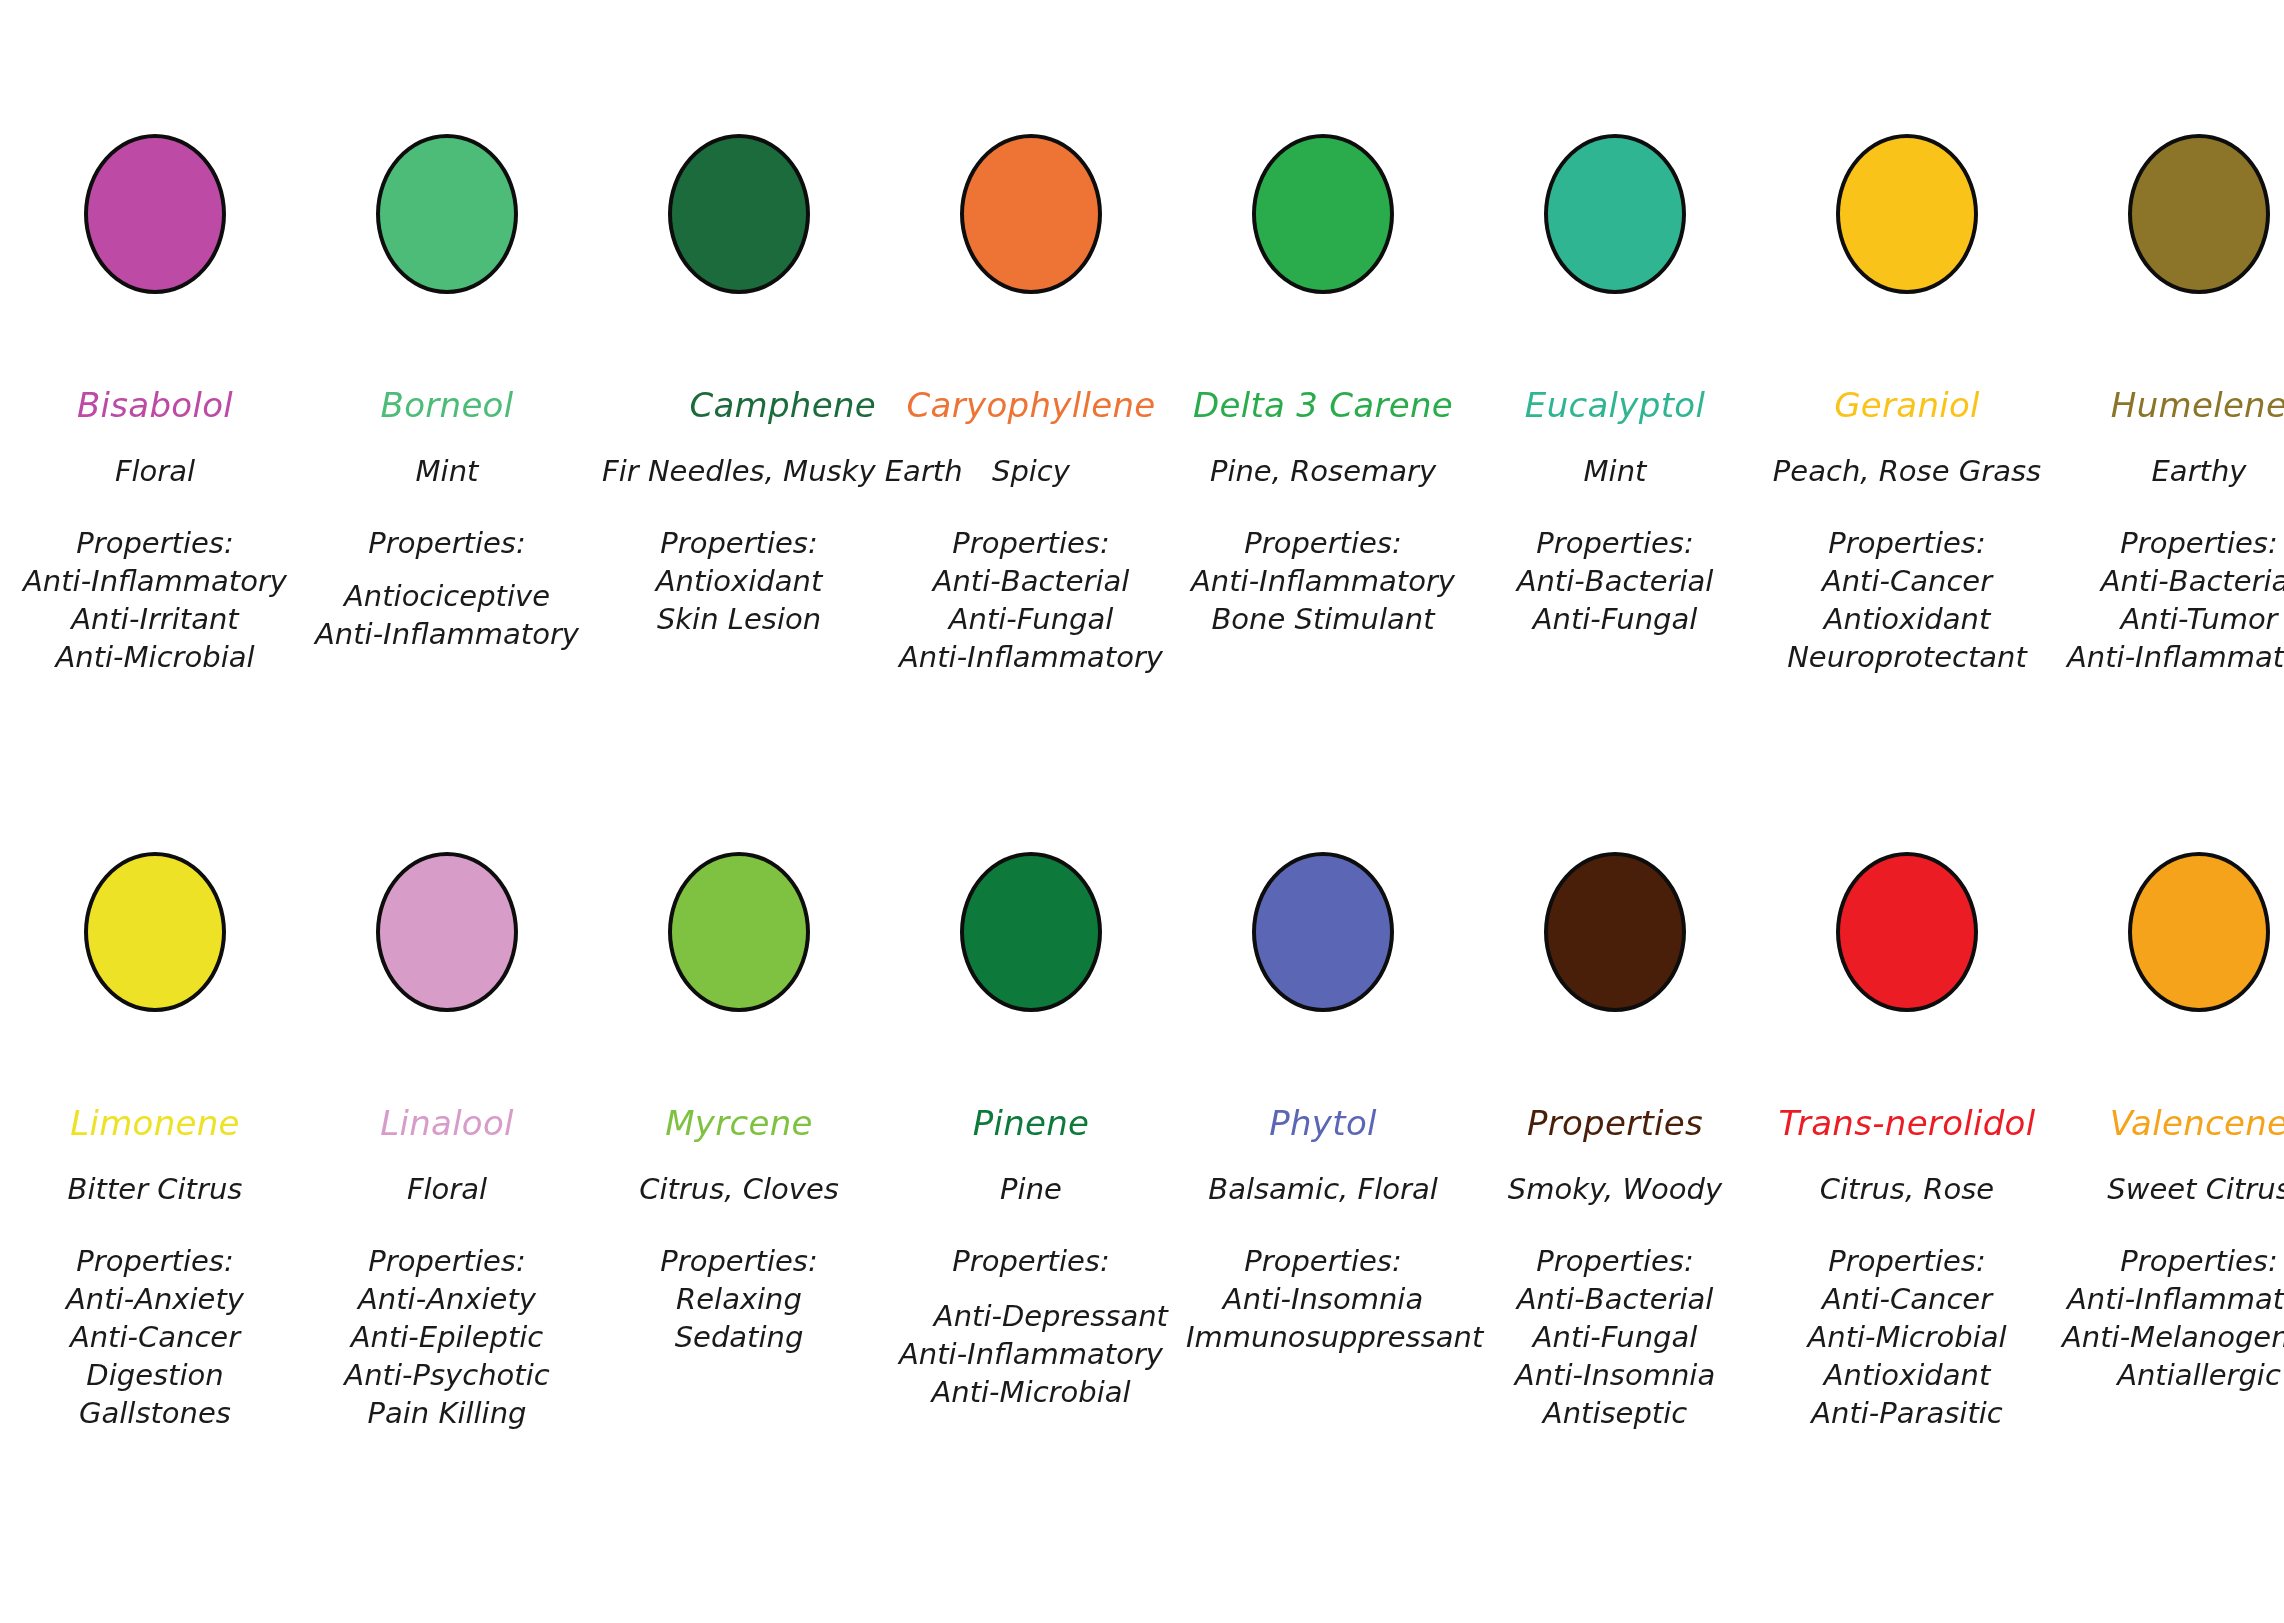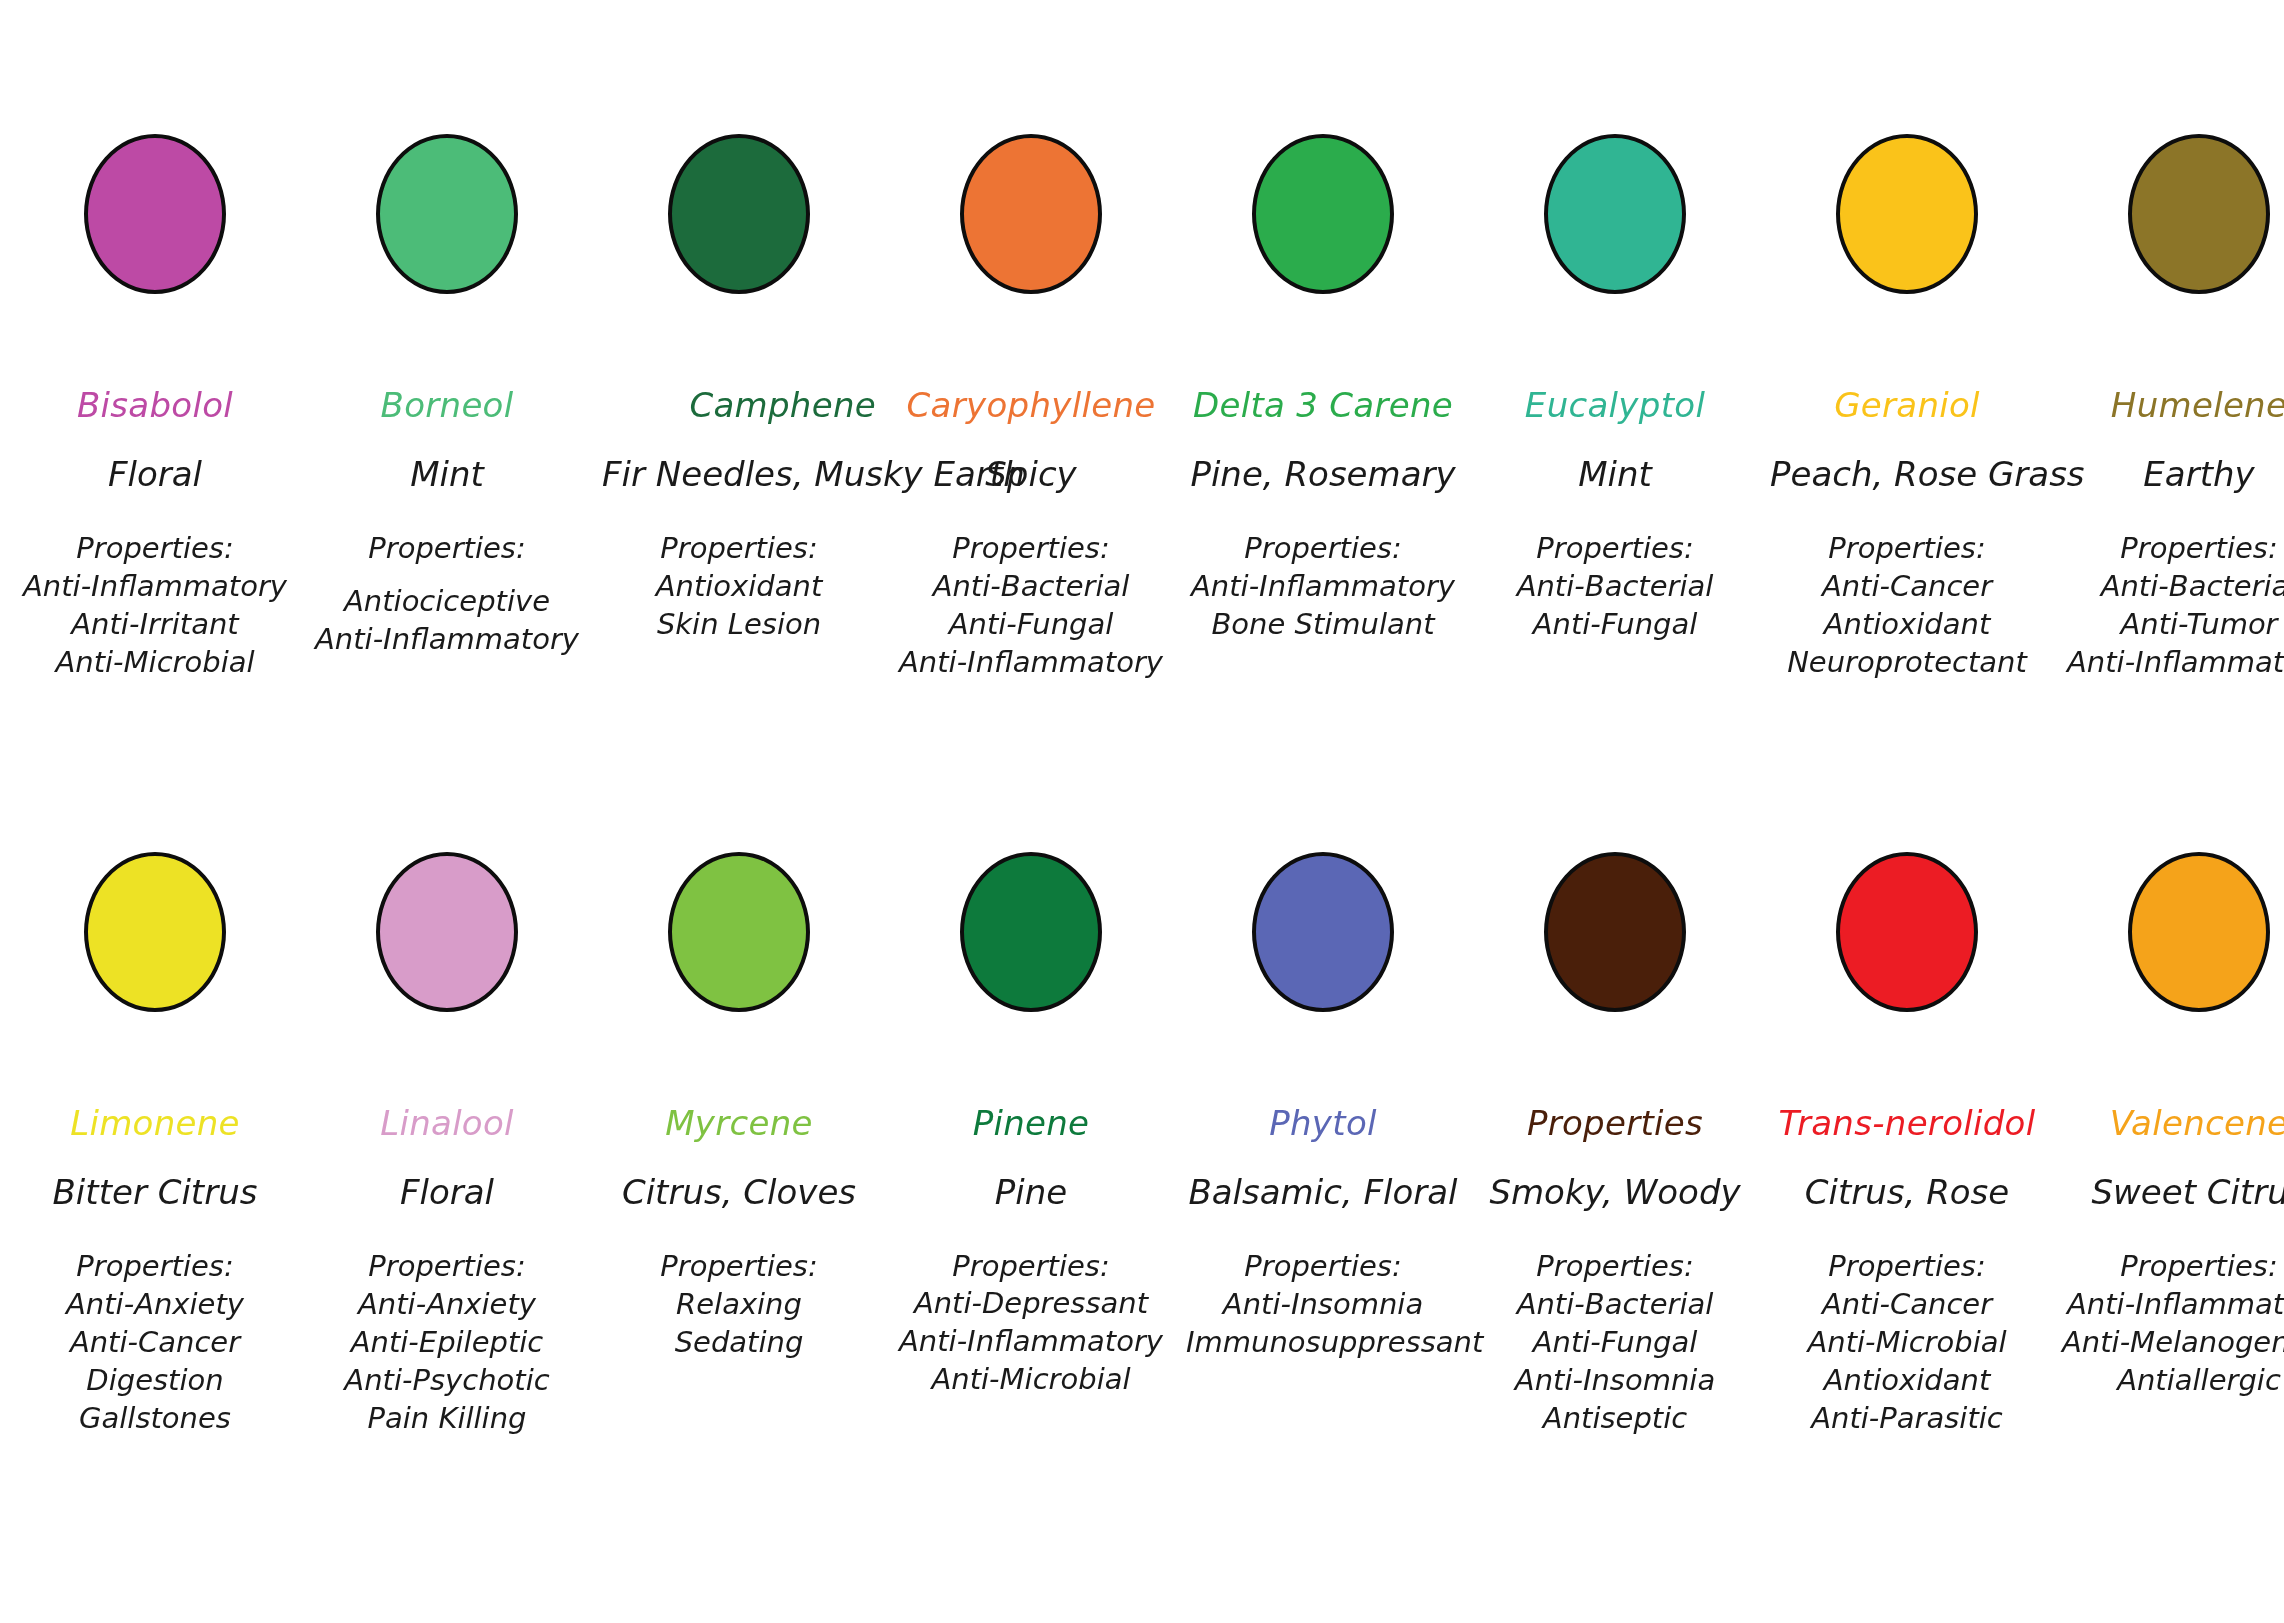--- a/index.html
+++ b/index.html
@@ -65,21 +65,21 @@
     font-style: italic;
     font-weight: 400;
     letter-spacing: 0.3px;
     line-height: 1;
     white-space: nowrap;
   }
 
   .aroma {
     font-family: "DejaVu Sans", sans-serif;
     font-style: italic;
-    font-size: 34px;
+    font-size: 29px;
     color: #1a1a1a;
     line-height: 1;
     white-space: nowrap;
   }
 
   .properties-label {
     font-family: "DejaVu Sans", sans-serif;
     font-style: italic;
     font-size: 29px;
     color: #1a1a1a;
@@ -289,21 +289,21 @@
       <div class="terpene-card">
         <div class="swatch" style="background: rgb(13, 122, 60); border-color: rgb(13, 13, 13);"></div>
         <div class="gap-name"></div>
         <div class="card-body">
           <div class="terpene-name" style="color: rgb(13, 122, 60);">Pinene</div>
           <div class="gap-aroma"></div>
           <div class="aroma">Pine</div>
           <div class="gap-props"></div>
           <div class="properties-label">Properties:</div>
           <ul class="properties-list">
-            <li style="margin-top: 8px;">Anti-Depressant</li>
+            <li style="margin-top: 26px; text-align: right;">Anti-Depressant</li>
             <li>Anti-Inflammatory</li>
             <li>Anti-Microbial</li>
           </ul>
         </div>
       </div>
       <div class="terpene-card">
         <div class="swatch" style="background: rgb(91, 103, 181); border-color: rgb(13, 13, 13);"></div>
         <div class="gap-name"></div>
         <div class="card-body">
           <div class="terpene-name" style="color: rgb(91, 103, 181);">Phytol</div>

